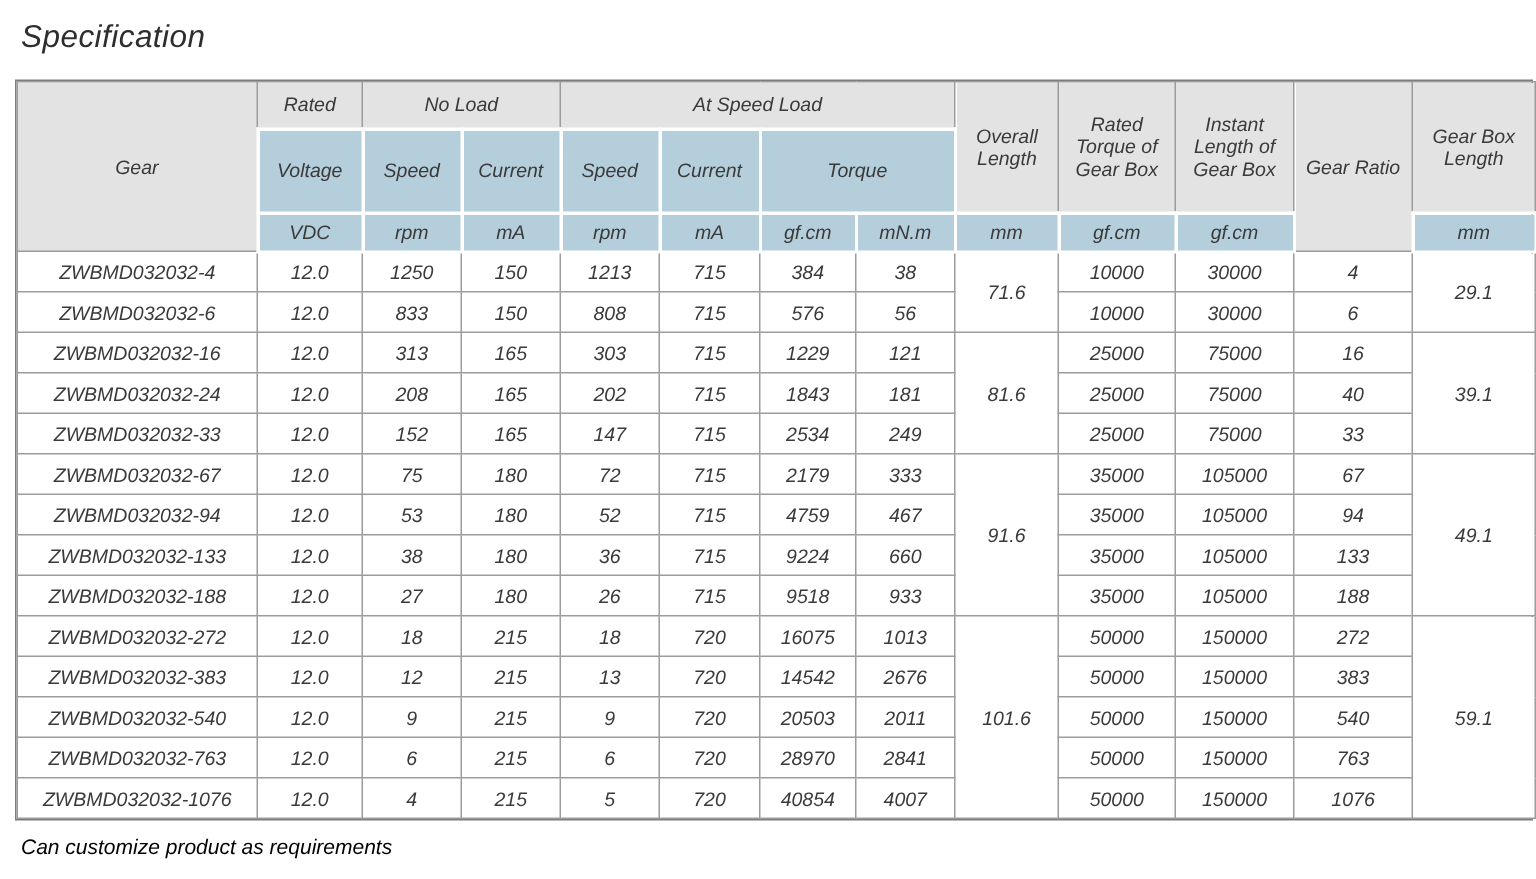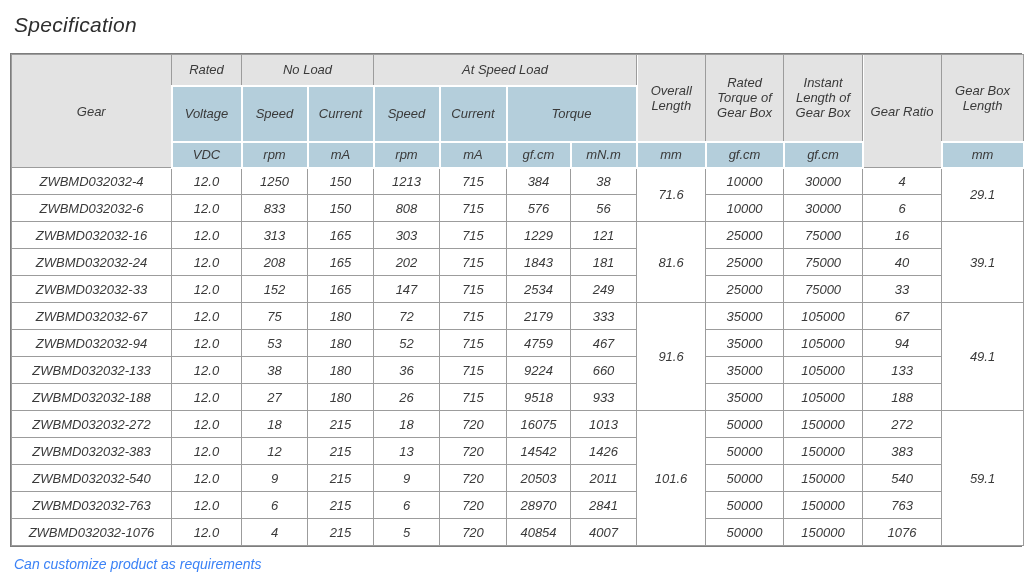--- a/index.html
+++ b/index.html
@@ -48,21 +48,21 @@
   tr.h-unit th { height: 26px; }
   tbody td { height: 27px; background: #ffffff; }
   td.model-cell {
     text-align: left;
     padding-left: 9px;
     font-size: 13px;
   }
   .footer-note {
     margin: 9px 0 0 4px;
     font-size: 14px;
-    color: #3b82f6;
+    color: #000000;
   }
 </style>
 </head>
 <body>
 
 <div class="page">
   <h1 class="page-title">Specification</h1>
 
   <div class="table-wrap">
     <table class="spec">
@@ -255,21 +255,21 @@
             <td rowspan="5">59.1</td>
           </tr>
           <tr>
             <td class="model-cell">ZWBMD032032-383</td>
             <td>12.0</td>
             <td>12</td>
             <td>215</td>
             <td>13</td>
             <td>720</td>
             <td>14542</td>
-            <td>1426</td>
+            <td>2676</td>
             <td>50000</td>
             <td>150000</td>
             <td>383</td>
           </tr>
           <tr>
             <td class="model-cell">ZWBMD032032-540</td>
             <td>12.0</td>
             <td>9</td>
             <td>215</td>
             <td>9</td>

